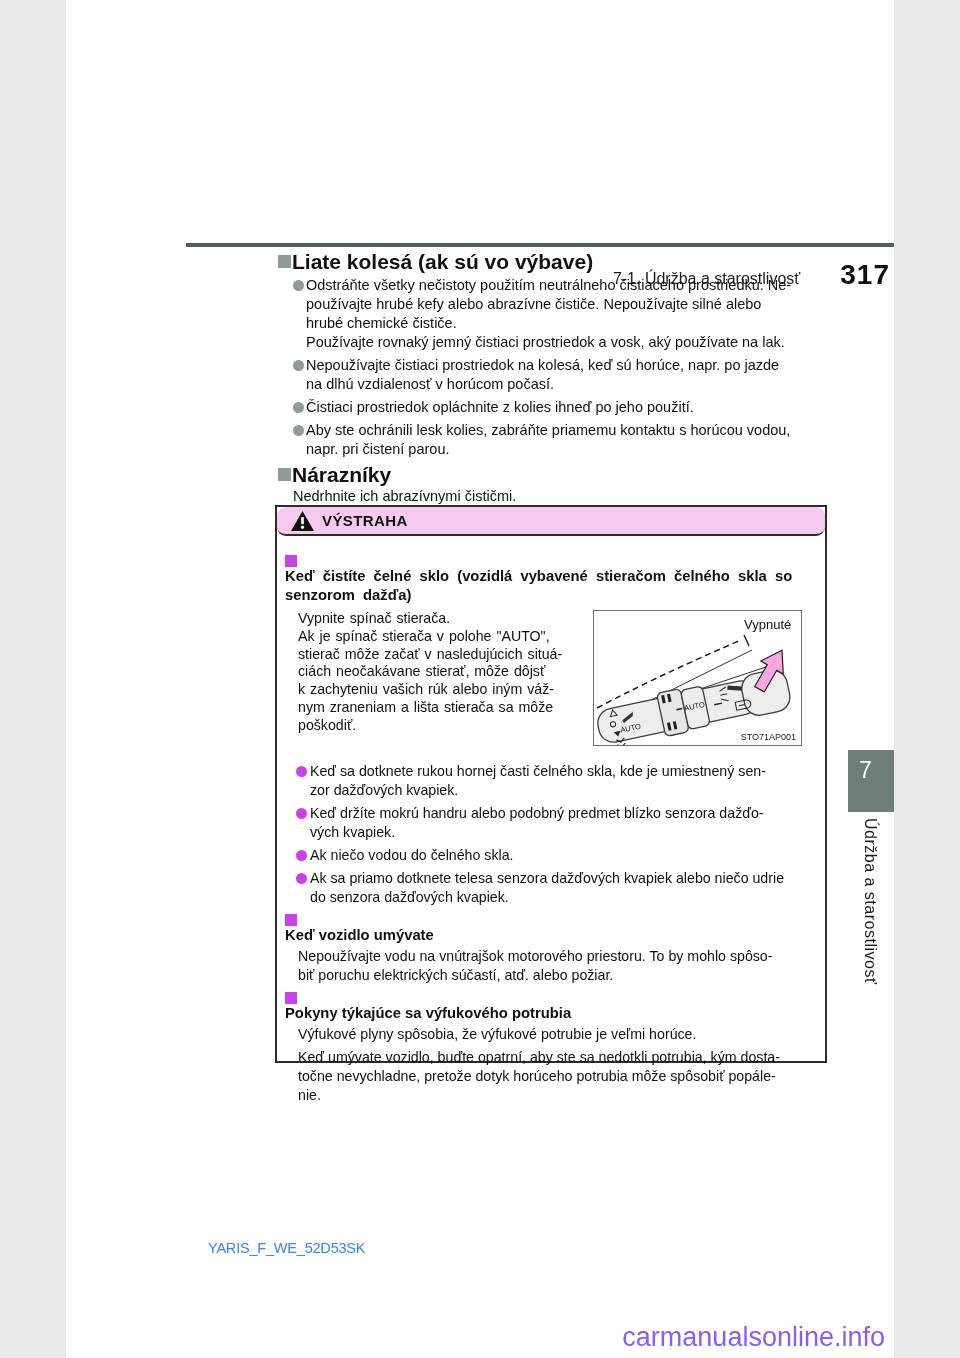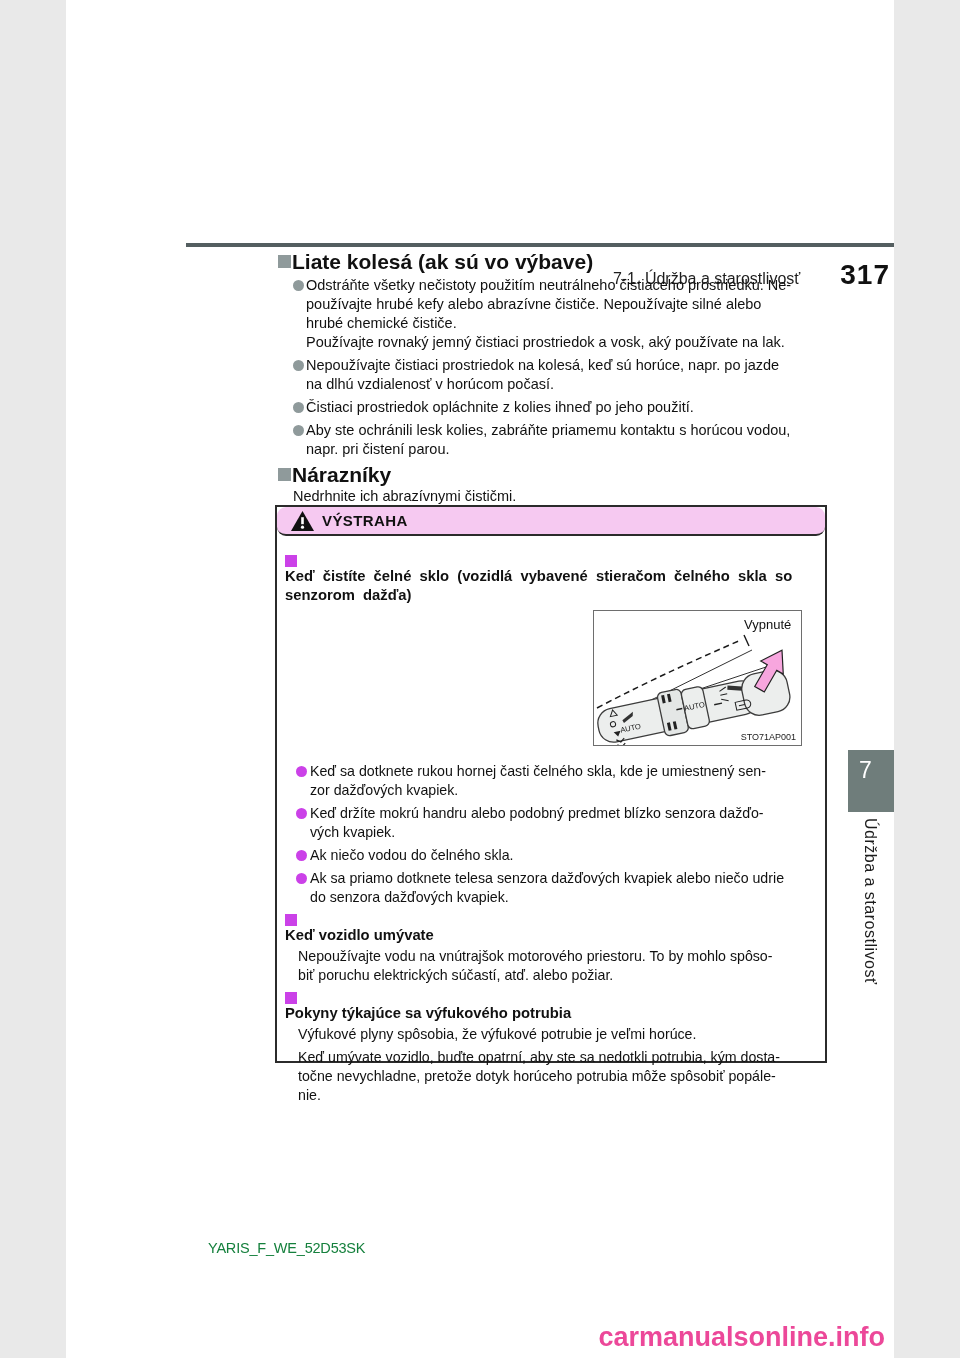--- a/index.html
+++ b/index.html
@@ -45,22 +45,22 @@
   .wb-b-text{white-space:pre;}
   .wb-para{margin:2px 0 0 13px; white-space:pre;}
 
   
   .tab{position:absolute; left:782px; top:750px; width:61px; height:62px; background:#6f7d7b;}
   .tab-num{color:#fff; font-size:23px; padding:7px 0 0 11px; display:block;}
   .v-label{position:absolute; left:795px; top:818px; height:290px;
     writing-mode:vertical-rl; font-size:16px; color:#1c1c1c; letter-spacing:0.5px;}
 
   
-  .footer-code{position:absolute; left:142px; top:1240px; font-size:14.5px; color:#15803d; letter-spacing:-0.2px;}
-  .watermark{position:absolute; right:9px; top:1322px; font-size:27px; color:#ec4899;font-weight:bold;}
+  .footer-code{position:absolute; left:142px; top:1240px; font-size:14.5px; color:#3b82f6; letter-spacing:-0.2px;}
+  .watermark{position:absolute; right:9px; top:1322px; font-size:27px; color:#8b5cf6;}
 </style>
 </head>
 <body>
 
 <div class="page">
 
   <div class="header-row">
     <span class="header-title">7-1. Údržba a starostlivosť</span>
     <span class="header-page">317</span>
   </div>
@@ -114,20 +114,27 @@
 
     <div class="wb-body">
 
       <div class="wb-h-row" style="margin-top:0">
         <span class="wb-sq"></span>
         <span class="wb-h-text">Keď čistíte čelné sklo (vozidlá vybavené stieračom čelného skla so
 senzorom dažďa)</span>
       </div>
 
       <div class="intro-row">
+        <div class="intro-text">Vypnite spínač stierača.
+Ak je spínač stierača v polohe "AUTO",
+stierač môže začať v nasledujúcich situá-
+ciách neočakávane stierať, môže dôjsť
+k zachyteniu vašich rúk alebo iným váž-
+nym zraneniam a lišta stierača sa môže
+poškodiť.</div>
 
         <div class="figure">
           <svg width="207" height="134" viewBox="0 0 207 134">
 
             <path d="M3,97 C58,68 108,46 147,29" fill="none" stroke="#1a1a1a" stroke-width="1.5" stroke-dasharray="6,4"></path>
 
             <line x1="13" y1="109" x2="172" y2="56" stroke="#333" stroke-width="1"></line>
             <line x1="39" y1="98" x2="158" y2="39" stroke="#333" stroke-width="1"></line>
 
             <line x1="150" y1="24" x2="155" y2="35" stroke="#1a1a1a" stroke-width="1.4"></line>

